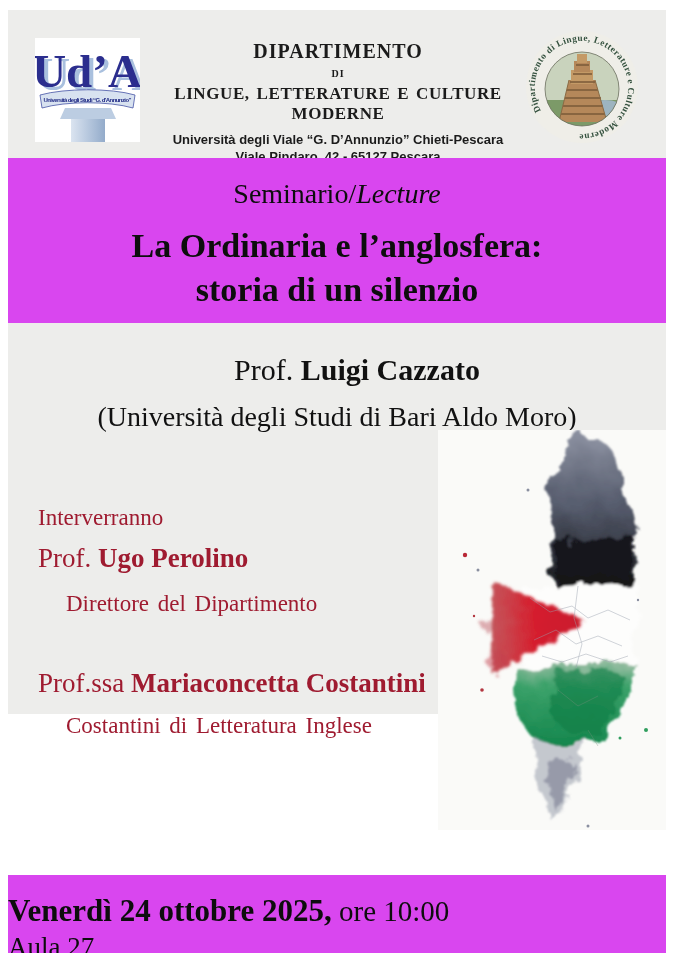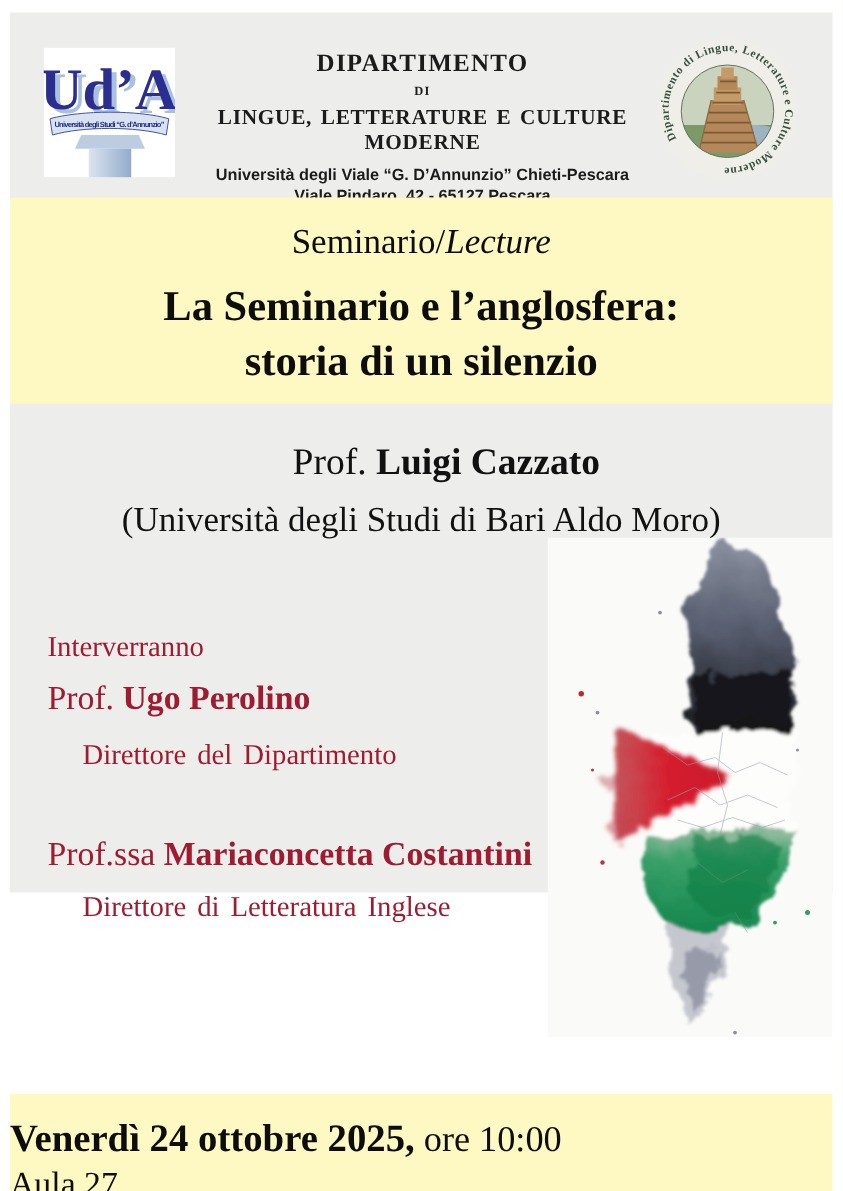--- a/index.html
+++ b/index.html
@@ -13,21 +13,21 @@
   .uda-logo { position:absolute; left:27px; top:28px; width:105px; height:104px; }
   .dept-block { position:absolute; left:120px; top:30px; width:420px; text-align:center; color:#1b1b1b; }
   .dept-l1 { font-size:20px; font-weight:bold; letter-spacing:1px; }
   .dept-l2 { font-size:10px; font-weight:bold; letter-spacing:1px; margin-top:5px; }
   .dept-l3 { font-size:17px; font-weight:bold; letter-spacing:0.6px; margin-top:5px; word-spacing:2px; }
   .dept-l4 { font-family:"Liberation Sans", sans-serif; font-size:13px; font-weight:bold; margin-top:8px; }
   .dept-l5 { font-family:"Liberation Sans", sans-serif; font-size:13px; font-weight:bold; margin-top:2px; }
   .seal { position:absolute; left:517px; top:20px; width:114px; height:114px; }
 
   
-  .band { position:absolute; left:0; width:658px; background:#fef9c3; color:#0d0d0d; }
+  .band { position:absolute; left:0; width:658px; background:#d946ef; color:#0d0d0d; }
   .band-title { top:148px; height:165px; }
   .seminar-kind { position:absolute; top:20px; width:100%; text-align:center; font-size:28px; }
   .seminar-kind .it { font-style:italic; }
   .seminar-title { position:absolute; top:66px; width:100%; text-align:center; font-size:34px; font-weight:bold; line-height:44px; }
   .band-date { top:820px; height:107px; text-align:left;margin-top:45px; }
   .date-line { margin-top:18px; font-size:29px; }
   .date-line .b { font-weight:bold; font-size:31px; }
   .room-line { margin-top:3px; font-size:27px; }
 
   
@@ -104,36 +104,36 @@
         <circle cx="57" cy="59" r="37" fill="none" stroke="#6b6f5e" stroke-width="0.8"></circle>
         <text font-family="Liberation Serif, serif" font-weight="bold" font-size="9.2" fill="#35523f" letter-spacing="0.5">
           <textPath href="#sealCircle">Dipartimento di Lingue, Letterature e Culture Moderne</textPath>
         </text>
       </svg>
     </div>
 
     <div class="band band-title">
       <div class="seminar-kind"><span>Seminario/</span><span class="it">Lecture</span></div>
       <div class="seminar-title">
-        <div>La Seminario e l’anglosfera:</div>
+        <div>La Ordinaria e l’anglosfera:</div>
         <div>storia di un silenzio</div>
       </div>
     </div>
 
     <div class="middle">
       <div class="speaker-line"><span>Prof. </span><span class="b">Luigi Cazzato</span></div>
       <div class="speaker-aff">(Università degli Studi di Bari Aldo Moro)</div>
 
       <div class="participants-heading red">Interverranno</div>
 
       <div class="p-line1 red"><span>Prof. </span><span class="p-name">Ugo Perolino</span></div>
       <div class="p-role1 red">Direttore del Dipartimento</div>
 
       <div class="p-line2 red"><span>Prof.ssa </span><span class="p-name">Mariaconcetta Costantini</span></div>
-      <div class="p-role2 red">Direttore di Letteratura Inglese</div>
+      <div class="p-role2 red">Costantini di Letteratura Inglese</div>
 
       <svg class="artwork" viewBox="0 0 228 400" aria-hidden="true">
         <defs>
           <linearGradient id="gBlack" x1="0" y1="0" x2="0" y2="1">
             <stop offset="0" stop-color="#8b90a0"></stop>
             <stop offset="0.45" stop-color="#555b6c"></stop>
             <stop offset="1" stop-color="#17181c"></stop>
           </linearGradient>
           <linearGradient id="gGreen" x1="0" y1="0" x2="0" y2="1">
             <stop offset="0" stop-color="#9dbfa6"></stop>

